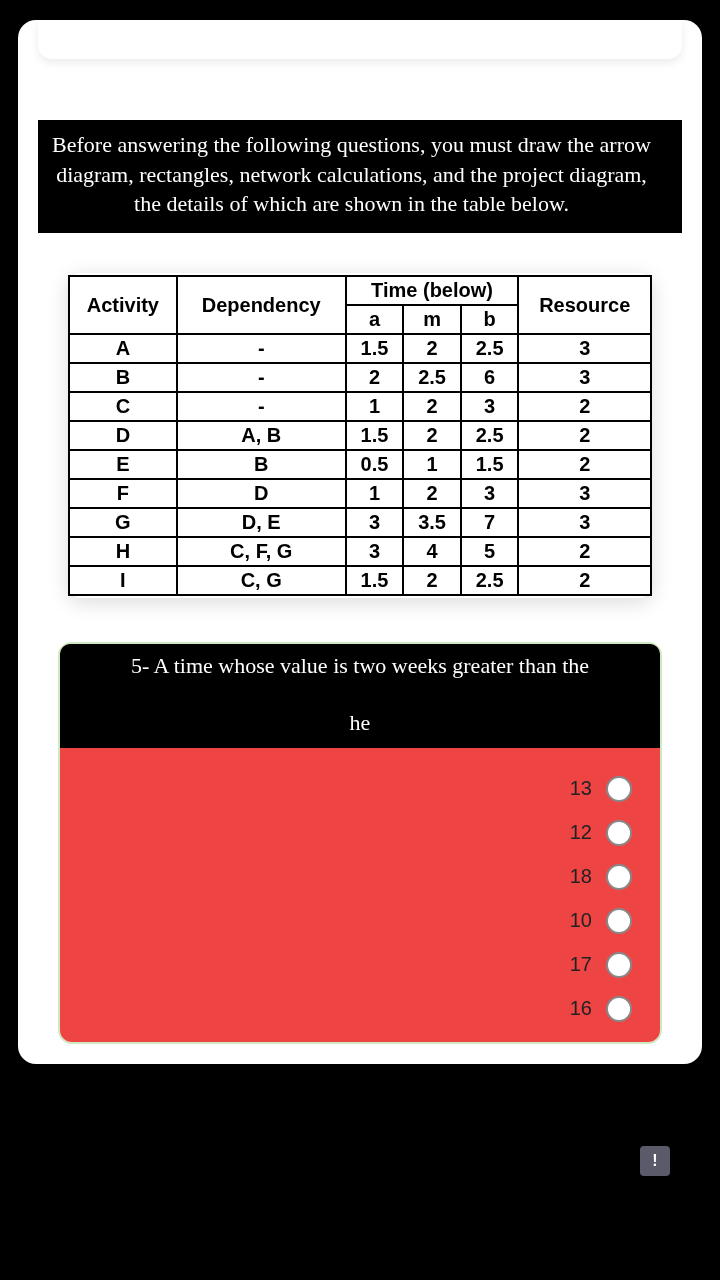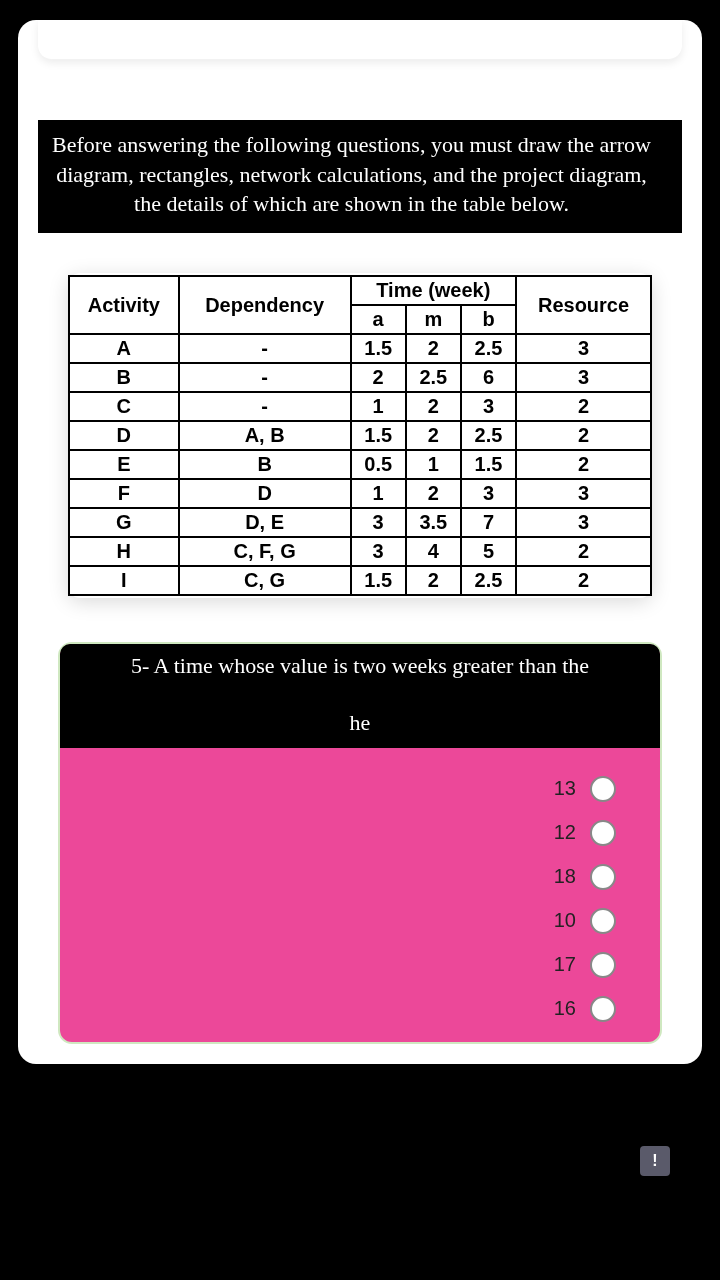--- a/index.html
+++ b/index.html
@@ -58,37 +58,37 @@
     font-weight: bold;
     background: #fff;
   }
   table.data th {
     font-weight: bold;
   }
   .time-header { }
   .question-card {
     margin: 44px 40px 0 40px;
     border-radius: 14px;
-    background: #ec4899;
+    background: #ef4444;
     border: 2px solid #cfe8c0;
     padding-bottom: 20px;
     position: relative;
   }
   .question-banner {
     background: #000;
     color: #fff;
     font-family: 'Times New Roman', serif;
     font-size: 22px;
     text-align: center;
     padding: 8px 10px 10px 10px;
     border-radius: 10px 10px 0 0;
     line-height: 1.3;
   }
   .options {
-    padding: 28px 44px 0 28px;
+    padding: 28px 28px 0 28px;
     display: flex;
     flex-direction: column;
     gap: 18px;
     align-items: flex-end;
   }
   .option {
     display: flex;
     align-items: center;
     gap: 14px;
     font-size: 20px;
@@ -137,21 +137,21 @@
   <div class="top-shadow"></div>
 
   <div class="instruction-banner">Before answering the following questions, you must draw the arrow diagram, rectangles, network calculations, and the project diagram, the details of which are shown in the table below.</div>
 
   <div class="table-wrap">
     <table class="data">
       <thead>
         <tr>
           <th rowspan="2">Activity</th>
           <th rowspan="2">Dependency</th>
-          <th colspan="3" class="time-header">Time (week)</th>
+          <th colspan="3" class="time-header">Time (below)</th>
           <th rowspan="2">Resource</th>
         </tr>
         <tr>
           <th>a</th>
           <th>m</th>
           <th>b</th>
         </tr>
       </thead>
       <tbody id="tbody">
           <tr>

